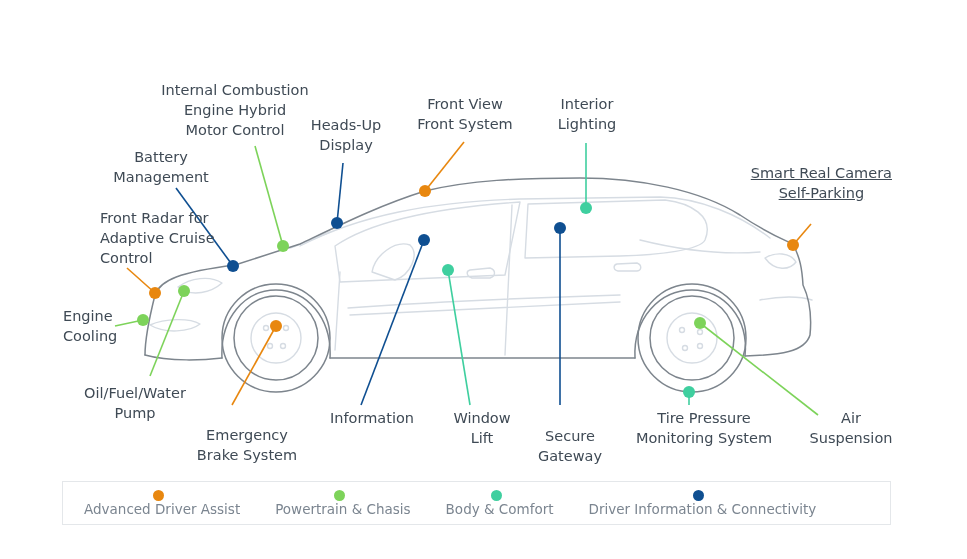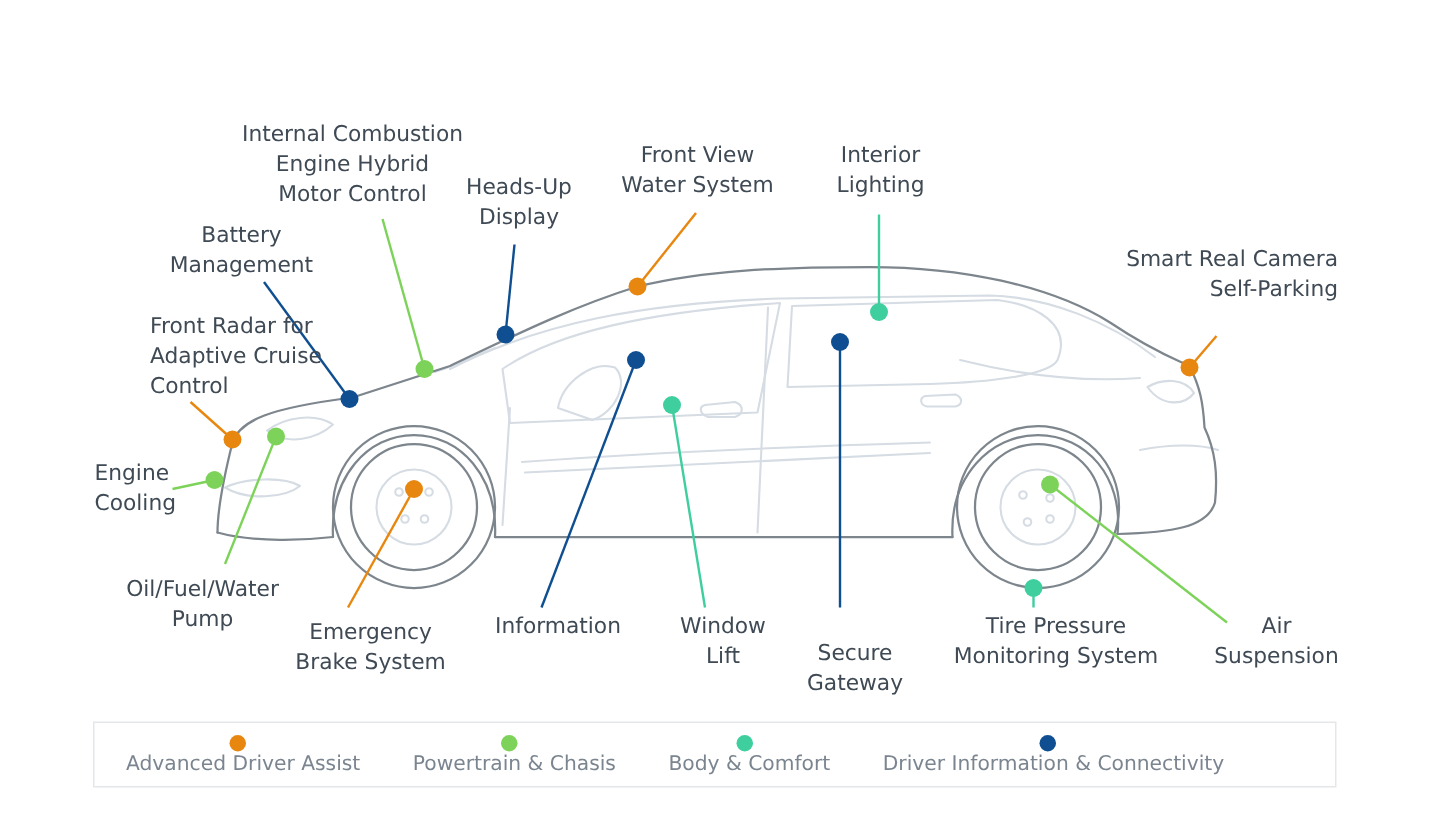--- a/index.html
+++ b/index.html
@@ -1,20 +1,20 @@
 <!DOCTYPE html>
 <html><head>
 <meta charset="utf-8">
 <style>
   html,body{margin:0;padding:0;background:#fff;}
   body{width:967px;height:559px;position:relative;overflow:hidden;font-family:"DejaVu Sans","Liberation Sans",sans-serif;}
   #stage{position:absolute;left:0;top:0;width:967px;height:559px;}
   .lbl{position:absolute;font-size:14.5px;line-height:20px;color:#3f4a55;white-space:nowrap;}
   .c{text-align:center;transform:translateX(-50%);}
-  .r{text-align:right;transform:translateX(-100%);}
+  .r{text-align:center;transform:translateX(-100%);text-decoration:underline;}
   .l{text-align:left;}
   .legend{position:absolute;left:62px;top:481px;width:829px;height:44px;border:1.5px solid #e4e7ea;box-sizing:border-box;display:flex;align-items:center;}
   .leg-item{display:flex;align-items:center;margin-left:21px;margin-right:14px;font-size:13.5px;color:#7b8590;flex-direction:column;}
   .leg-dot{width:11px;height:11px;border-radius:50%;margin-right:7px;display:inline-block;}
 </style>
 </head>
 <body>
 
 <div id="stage">
   <svg width="967" height="559" viewBox="0 0 967 559" style="position:absolute;left:0;top:0;">
@@ -102,21 +102,21 @@
     <div>Internal Combustion</div>
     <div>Engine Hybrid</div>
     <div>Motor Control</div>
   </div>
   <div class="lbl c" style="left:346px;top:115px;">
     <div>Heads-Up</div>
     <div>Display</div>
   </div>
   <div class="lbl c" style="left:465px;top:94px;">
     <div>Front View</div>
-    <div>Water System</div>
+    <div>Front System</div>
   </div>
   <div class="lbl c" style="left:587px;top:94px;">
     <div>Interior</div>
     <div>Lighting</div>
   </div>
   <div class="lbl c" style="left:161px;top:147px;">
     <div>Battery</div>
     <div>Management</div>
   </div>
   <div class="lbl l" style="left:60px;top:208px;margin-left:40px;">
@@ -129,21 +129,21 @@
     <div>Self-Parking</div>
   </div>
   <div class="lbl l" style="left:63px;top:306px;">
     <div>Engine</div>
     <div>Cooling</div>
   </div>
   <div class="lbl c" style="left:135px;top:383px;">
     <div>Oil/Fuel/Water</div>
     <div>Pump</div>
   </div>
-  <div class="lbl c" style="left:247px;top:412px;">
+  <div class="lbl c" style="left:247px;top:425px;">
     <div>Emergency</div>
     <div>Brake System</div>
   </div>
   <div class="lbl c" style="left:372px;top:408px;">
     <div>Information</div>
   </div>
   <div class="lbl c" style="left:482px;top:408px;">
     <div>Window</div>
     <div>Lift</div>
   </div>

